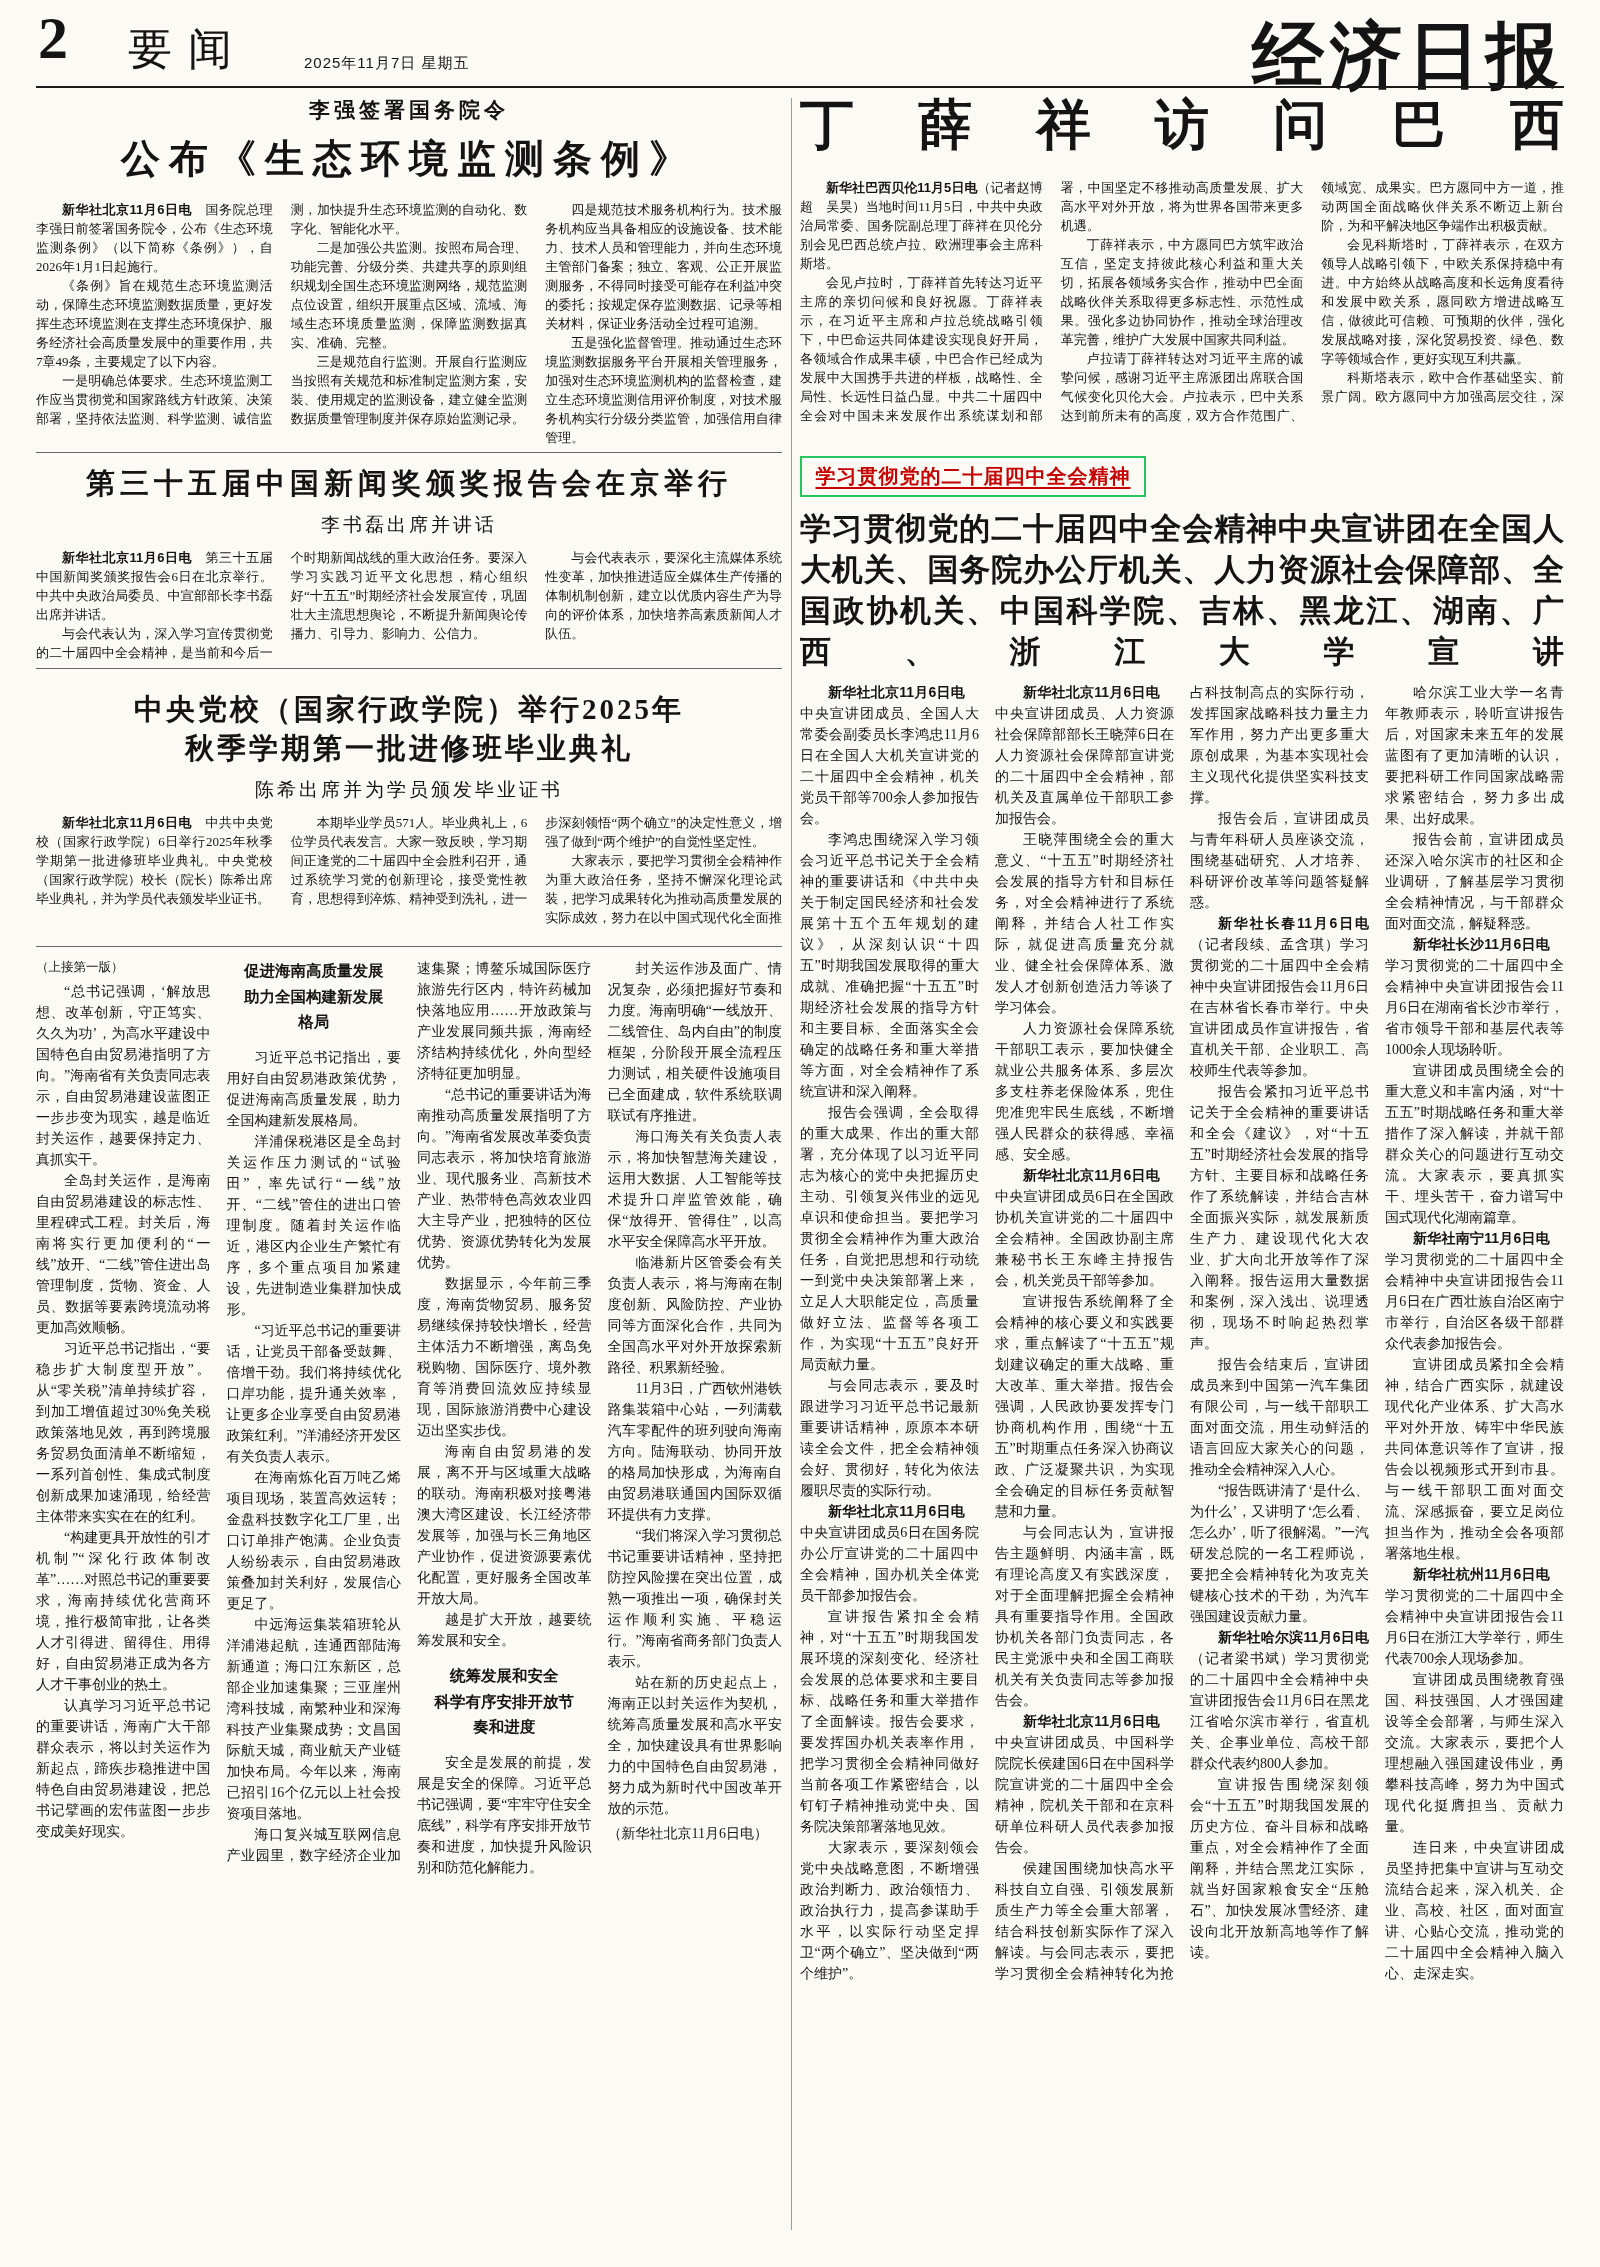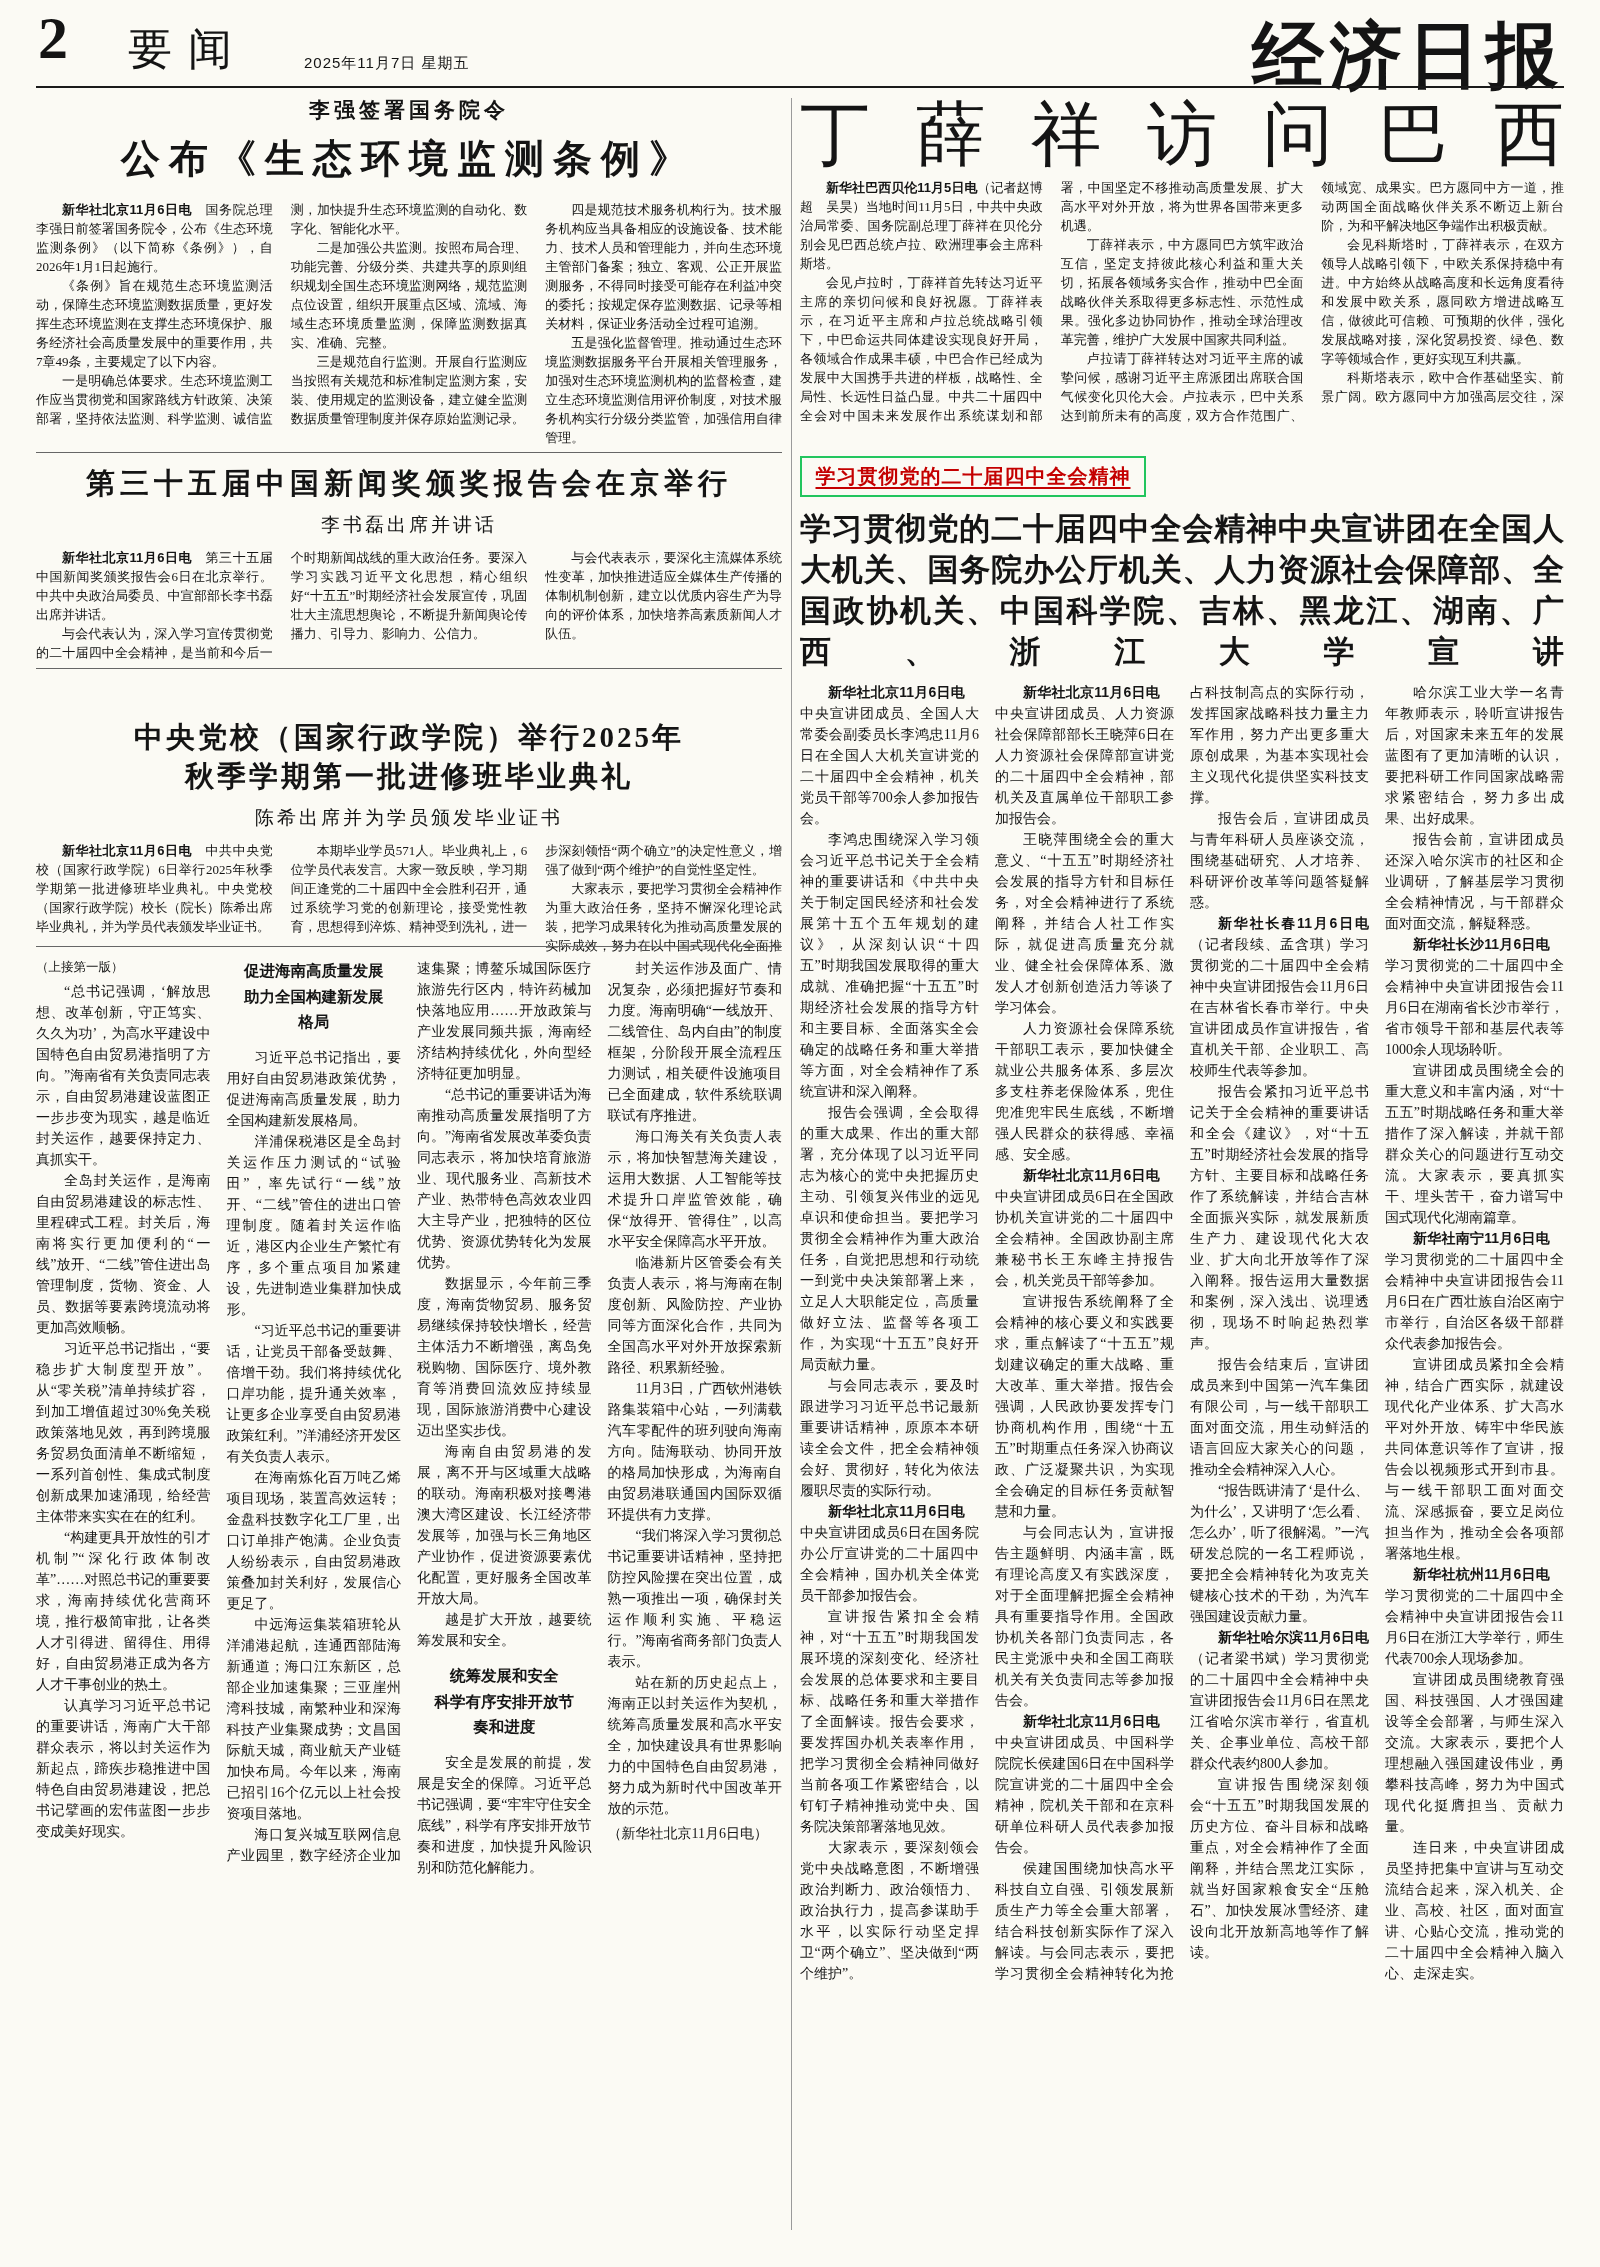--- a/index.html
+++ b/index.html
@@ -34,31 +34,31 @@
   
   .art-tiaoli { position:absolute; left:36px; top:96px; width:746px; }
   .hl-tiaoli { text-align:center; font-size:39px; font-weight:bold; letter-spacing:9px; margin-top:8px; }
   .body-tiaoli { margin-top:14px; height:248px; column-count:3; }
 
   .art-xwj { position:absolute; left:36px; top:464px; width:746px; }
   .hl-xwj { text-align:center; font-size:29px; font-weight:bold; letter-spacing:5px; }
   .sub-xwj { margin-top:8px; }
   .body-xwj { margin-top:10px; height:118px; column-count:3; }
 
-  .art-dx { position:absolute; left:36px; top:718px; width:746px; }
+  .art-dx { position:absolute; left:36px; top:690px; width:746px; }
   .hl-dx { text-align:center; font-size:29px; font-weight:bold; letter-spacing:3px; white-space:pre-line; line-height:1.36; }
   .sub-dx { margin-top:8px; }
   .body-dx { margin-top:10px; height:130px; column-count:3; }
 
   .art-hainan { position:absolute; left:36px; top:958px; width:746px; }
   .body-hn { height:1272px; column-count:4; column-gap:16px; }
 
   
   .art-dxx { position:absolute; left:800px; top:96px; width:764px; }
-  .hl-dxx { font-size:70px; font-weight:normal; line-height:1.1; text-align:justify; text-align-last:justify; height:62px; }
+  .hl-dxx { font-size:54px; font-weight:bold; line-height:1.1; text-align:justify; text-align-last:justify; height:62px; }
   .body-dxx { margin-top:20px; height:262px; column-count:3; }
 
   .red-kicker { position:absolute; left:800px; top:456px; width:346px; border:2px solid #22c55e; text-align:center; padding:5px 4px; }
   .red-kicker span { color:#c40000; font-weight:bold; font-size:20px; letter-spacing:1px; text-decoration:underline; text-underline-offset:4px; font-family:"Liberation Sans","DejaVu Sans",sans-serif; }
 
   .hl-xj { position:absolute; left:800px; top:508px; width:764px; font-size:31px; font-weight:bold; line-height:41px; text-align:justify; text-align-last:justify; }
   .body-xj { position:absolute; left:800px; top:682px; width:764px; height:1548px; column-count:4; column-gap:16px; }
 </style>
 </head>
 <body>

